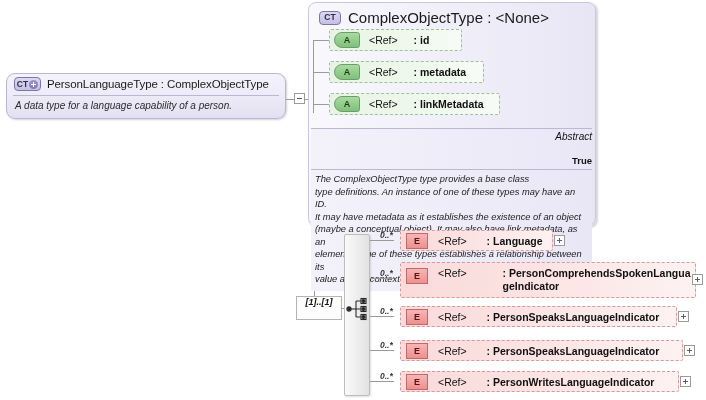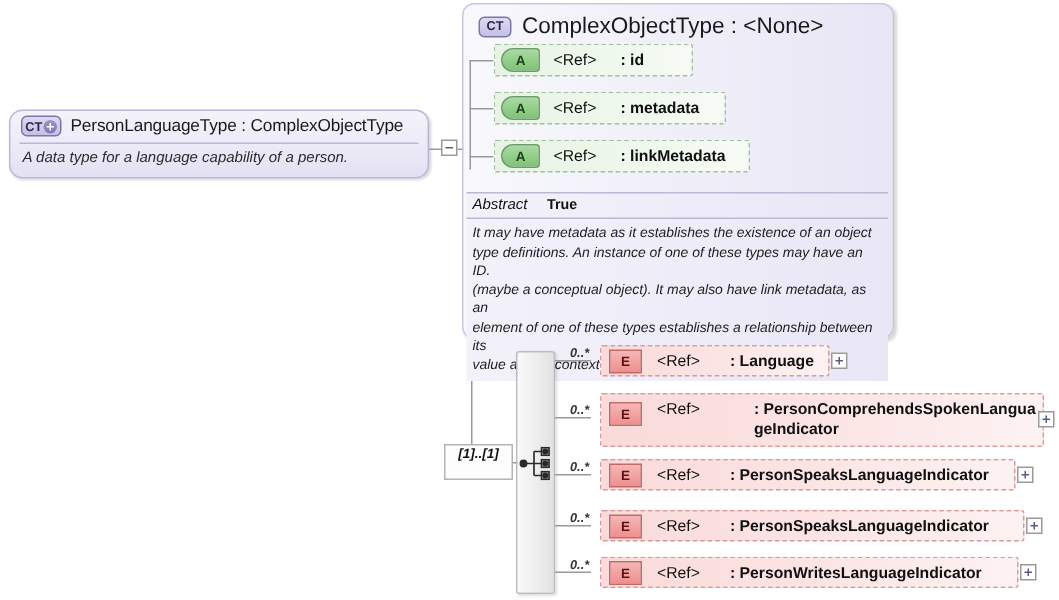--- a/index.html
+++ b/index.html
@@ -104,21 +104,21 @@
 
   
   .abs-panel{
     position:absolute;left:311px;top:128px;width:281px;
     border-top:1px solid #bbb8d4;
     background:linear-gradient(to right,#f3f2fb,#e9e7f6);
     box-sizing:border-box;
   }
   .abs-row{
     display:flex;align-items:flex-end;gap:13px;
-    padding:2px 0 3px 4px;border-bottom:1px solid #bbb8d4;
+    padding:2px 0 3px 4px;border-bottom:1px solid #bbb8d4;flex-direction:column;
   }
   .abs-lbl{font-size:10px;font-style:italic;color:#111;}
   .abs-val{font-size:9.5px;font-weight:bold;color:#111;}
   .abs-doc{
     font-size:9.3px;font-style:italic;color:#1c1c1c;
     line-height:1.35;padding:3px 5px 5px 4px;
   }
 
   
   .seq-box{
@@ -215,22 +215,23 @@
     <span class="attr-ref">&lt;Ref&gt;</span>
     <span class="attr-name">: linkMetadata</span>
   </div>
 
   <div class="abs-panel">
     <div class="abs-row">
       <span class="abs-lbl">Abstract</span>
       <span class="abs-val">True</span>
     </div>
     <div class="abs-doc">
+      <div>The ComplexObjectType type provides a base class</div>
+      <div>type definitions. An instance of one of these types may have an ID.</div>
       <div>It may have metadata as it establishes the existence of an object</div>
-      <div>type definitions. An instance of one of these types may have an ID.</div>
       <div>(maybe a conceptual object). It may also have link metadata, as an</div>
       <div>element of one of these types establishes a relationship between its</div>
       <div>value and its context.</div>
     </div>
   </div>
 
   <div class="occ-box">
     <span class="occ-txt">[1]..[1]</span>
   </div>
   <div class="ln h" style="left:342px;top:308px;width:4px;"></div>

